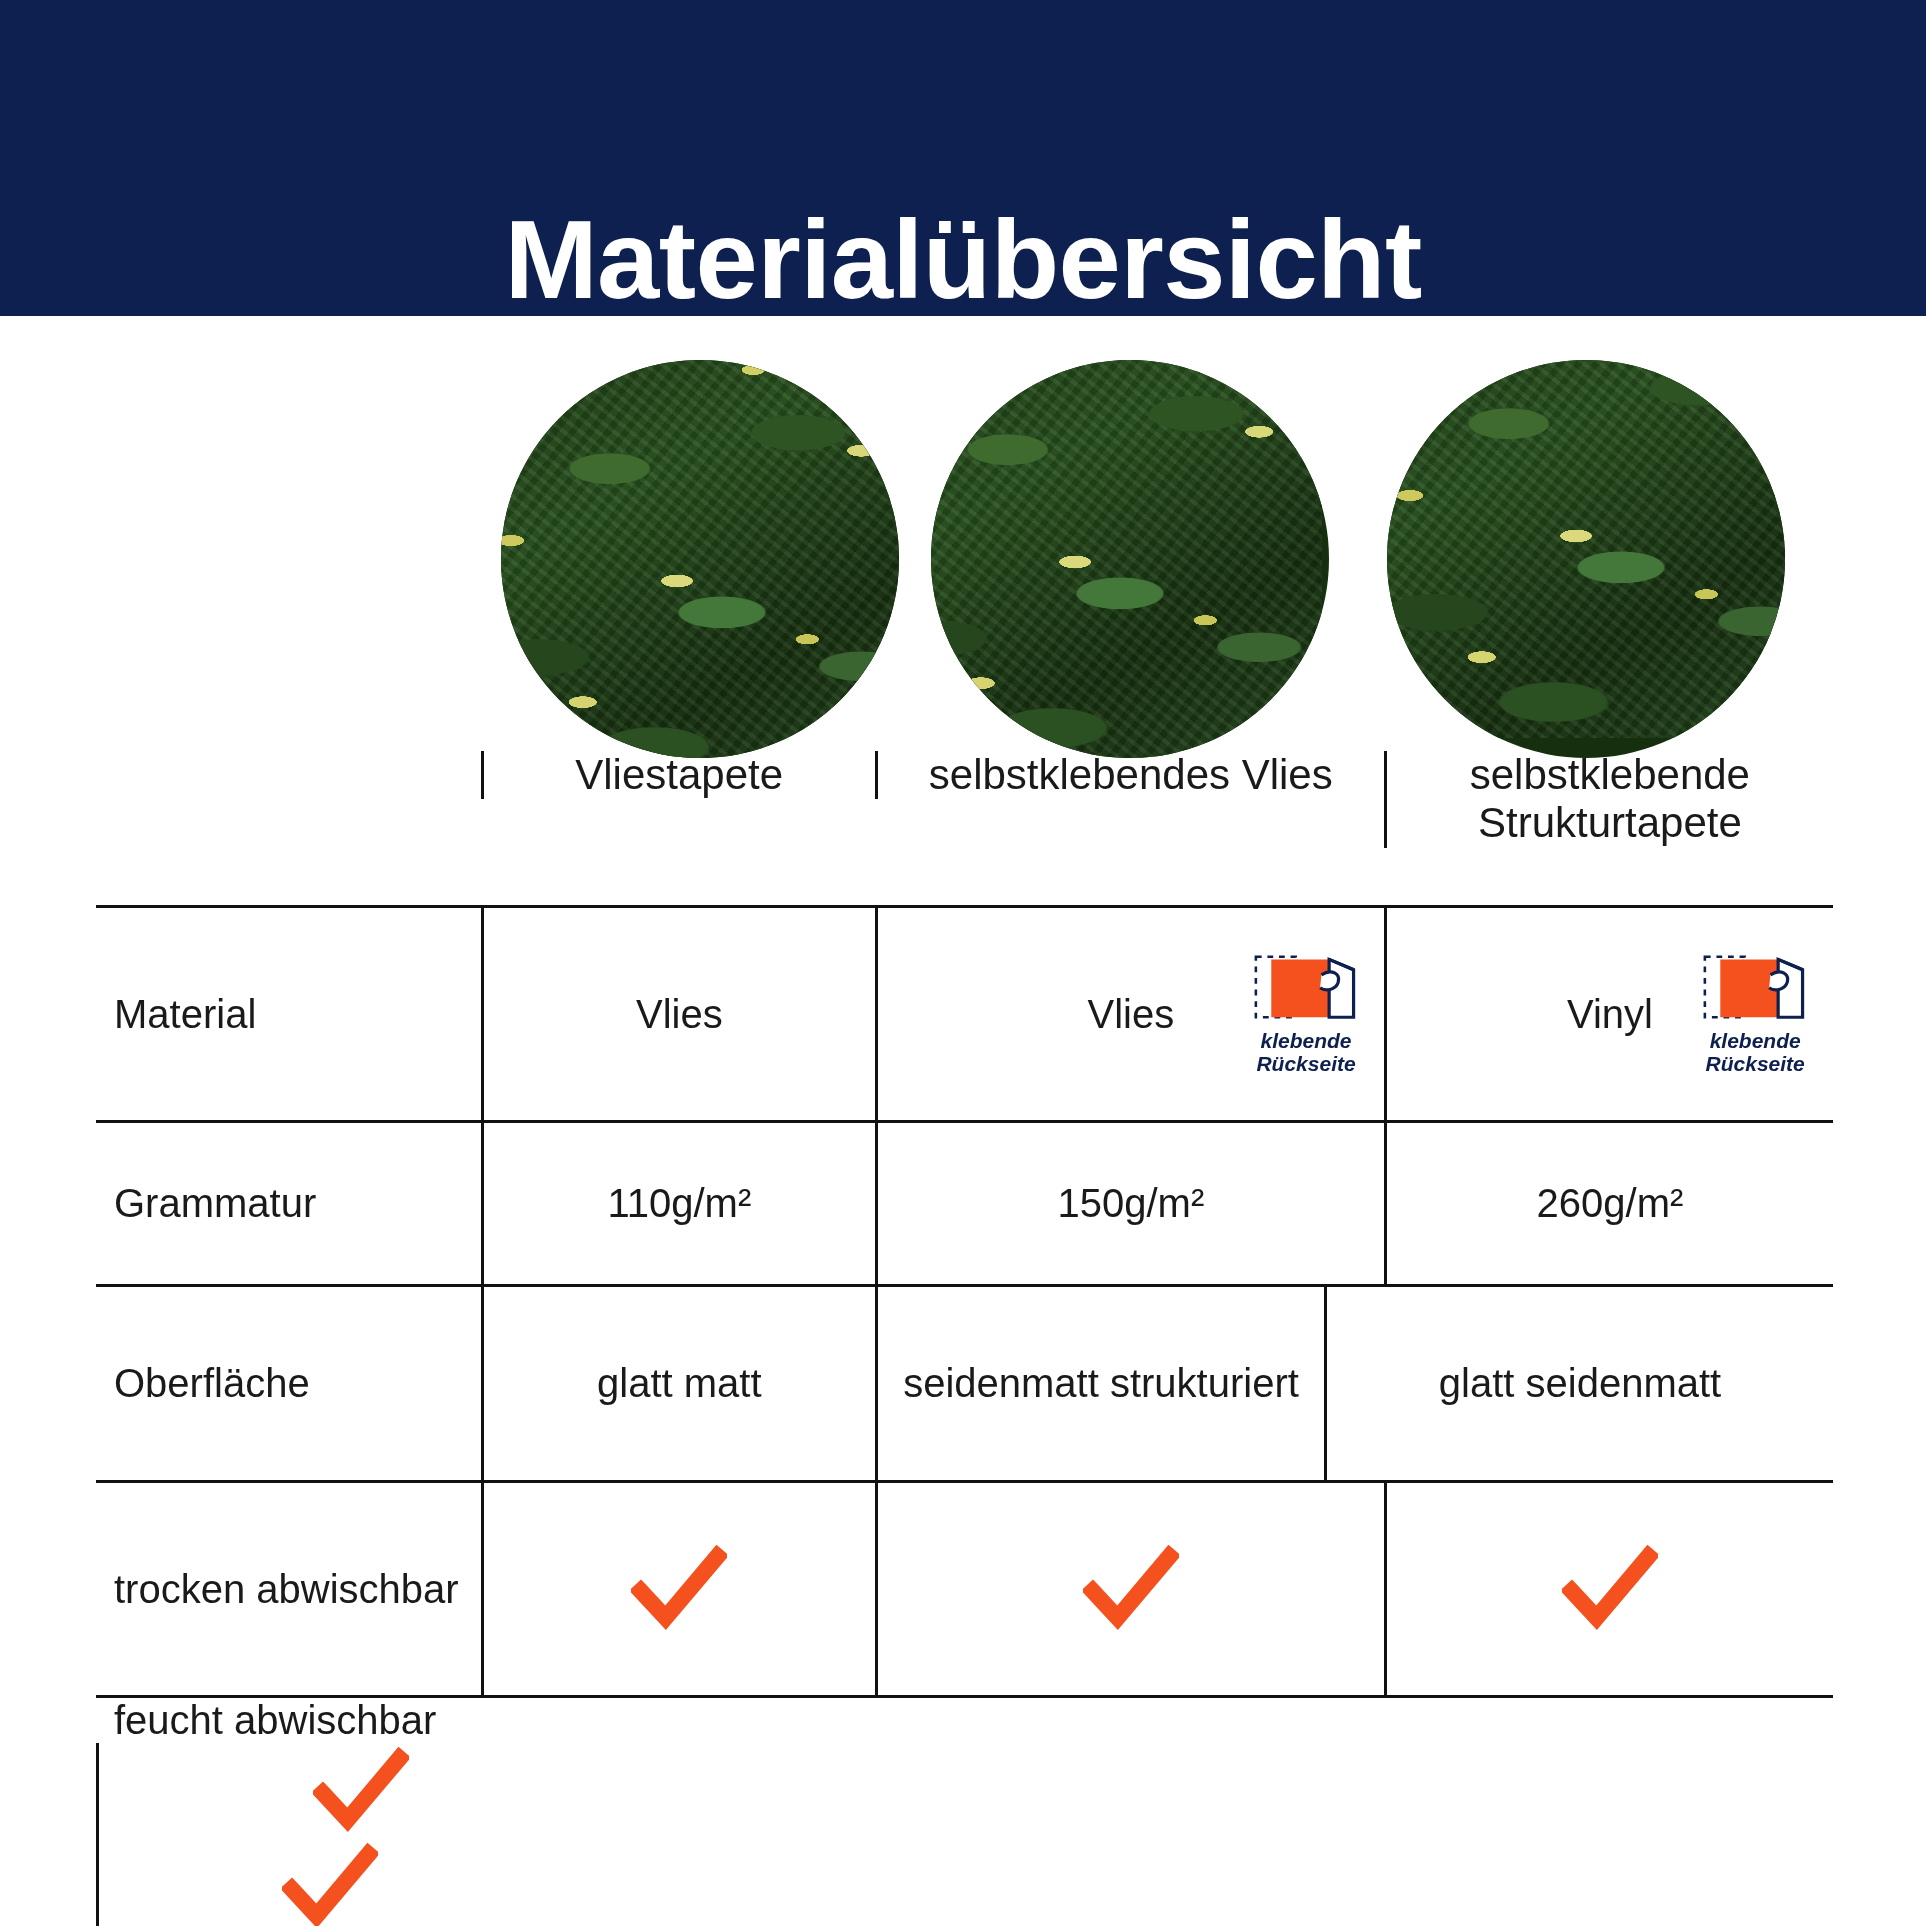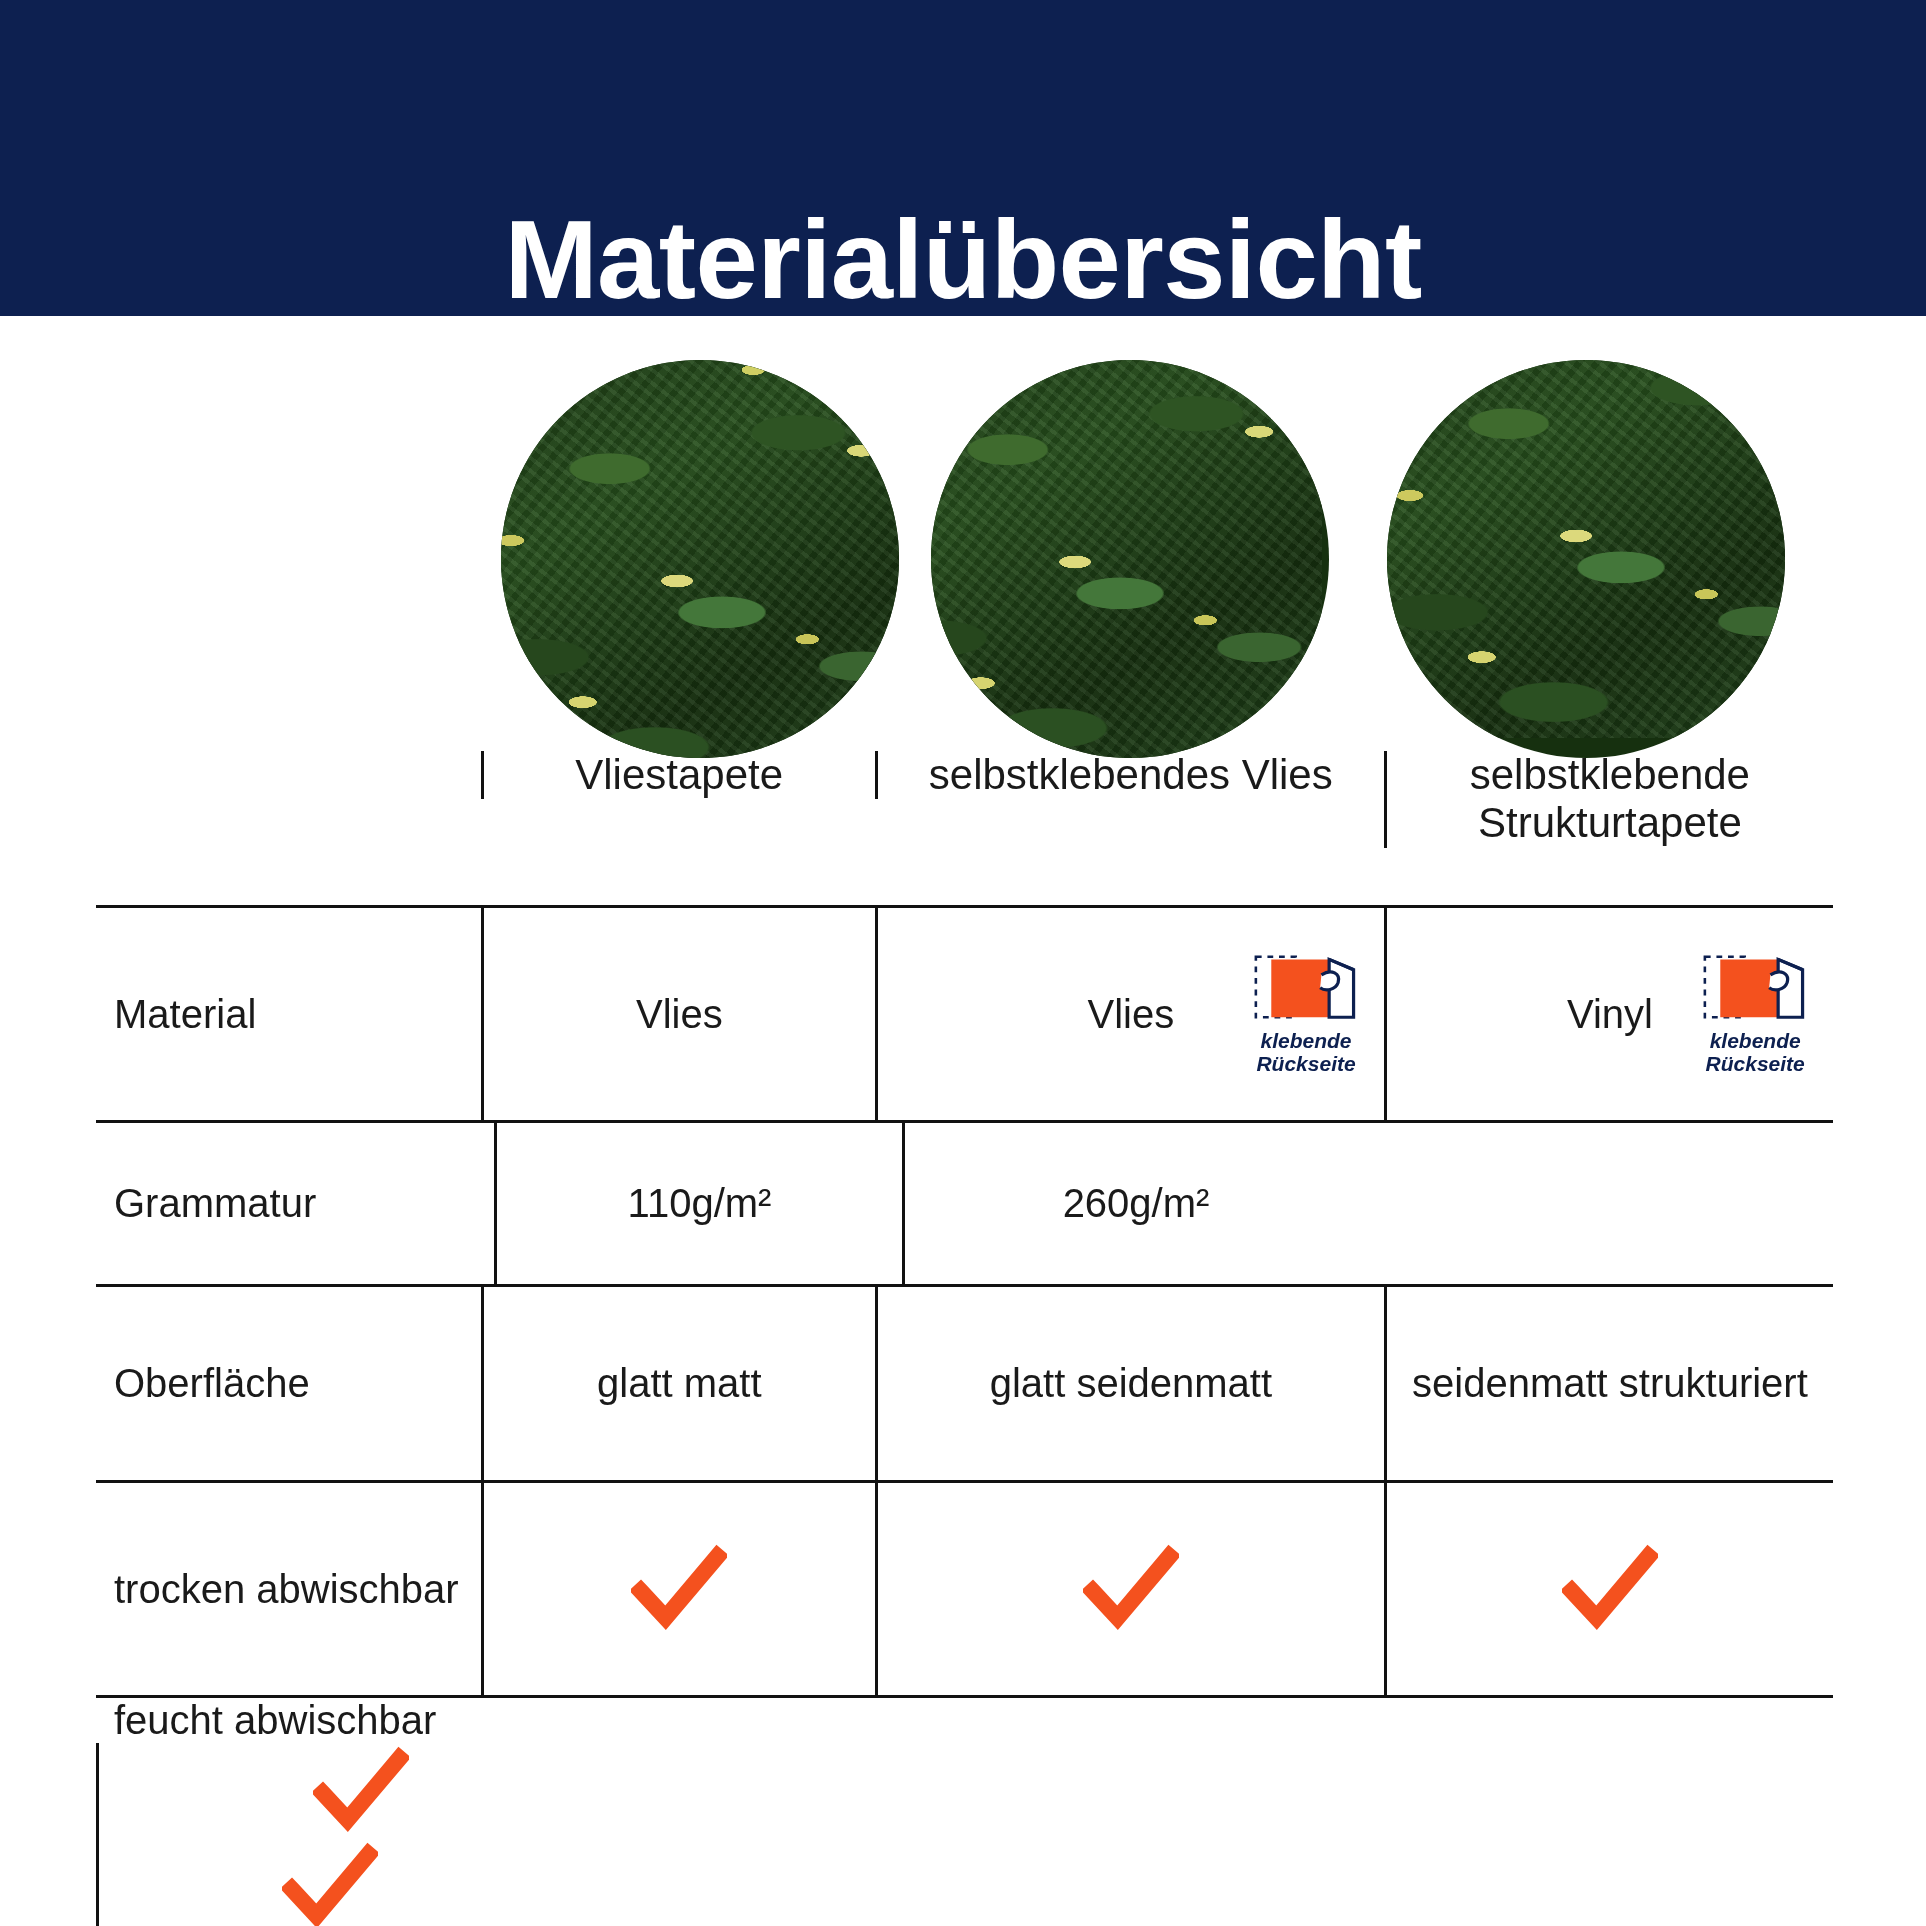--- a/index.html
+++ b/index.html
@@ -244,28 +244,29 @@
             </svg>
           </span>
           <span class="glue-label">klebende Rückseite</span>
         </span>
       </div>
     </div>
 
     <div class="row row-grammatur hline-bottom">
       <div class="cell label c0">Grammatur</div>
       <div class="cell c1 vline">110g/m²</div>
+      <div class="cell c2 vline">150g/m²</div>
       <div class="cell c3 vline">260g/m²</div>
     </div>
 
     <div class="row row-ober hline-bottom">
       <div class="cell label c0">Oberfläche</div>
       <div class="cell c1 vline">glatt matt</div>
+      <div class="cell c3 vline">seidenmatt strukturiert</div>
       <div class="cell c2 vline">glatt seidenmatt</div>
-      <div class="cell c3 vline">seidenmatt strukturiert</div>
     </div>
 
     <div class="row row-trocken hline-bottom">
       <div class="cell label c0">trocken abwischbar</div>
       <div class="cell c1 vline">
         <svg class="check" viewBox="0 0 100 100" xmlns="http://www.w3.org/2000/svg">
           <path d="M10 52 L36 80 L90 16" fill="none" stroke="#f4511e" stroke-width="17" stroke-linecap="square" stroke-linejoin="miter"></path>
         </svg>
       </div>
       <div class="cell c2 vline">

